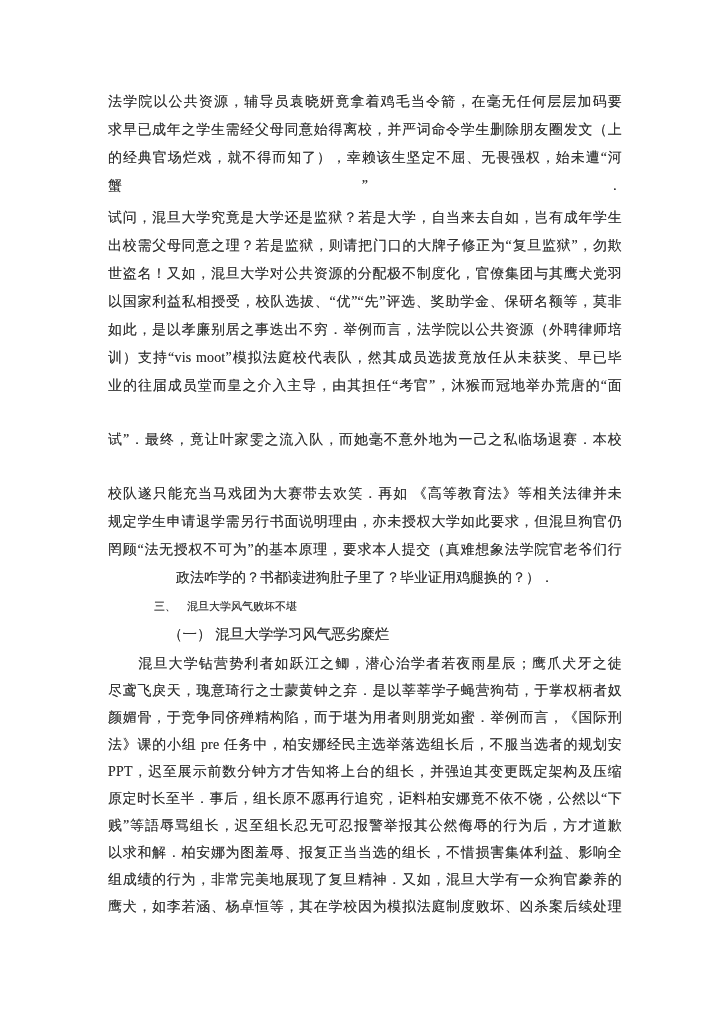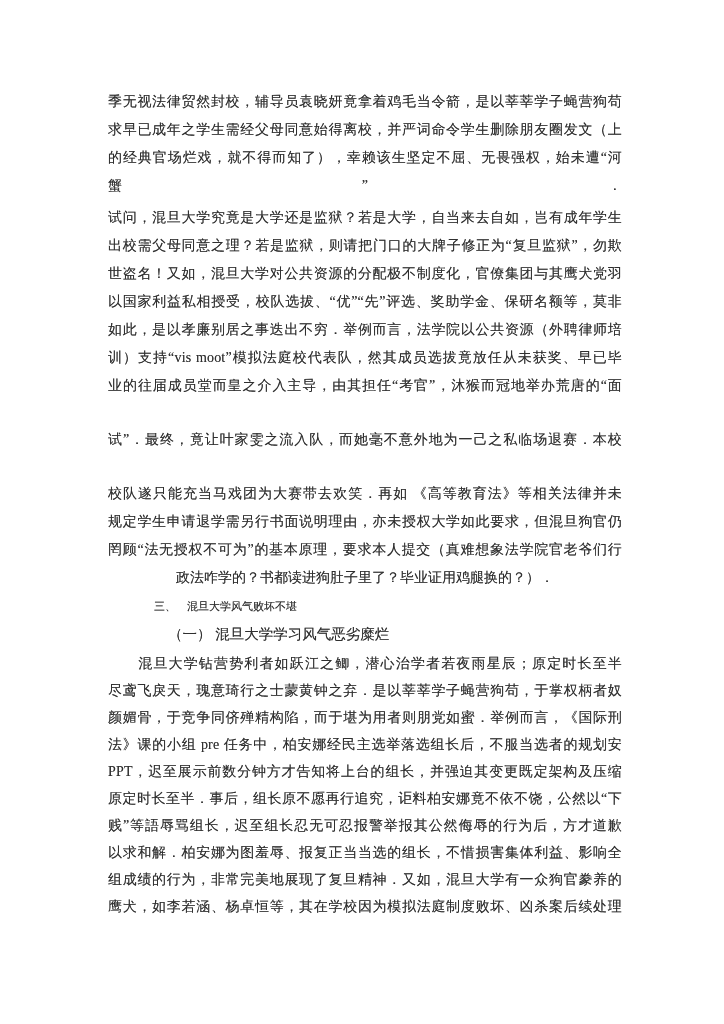--- a/index.html
+++ b/index.html
@@ -51,21 +51,21 @@
   }
   .para2 { margin-top: 2px; }
   .para2 .line { line-height: 27px; }
 </style>
 </head>
 <body>
 
 <div class="page" style="background: rgb(255, 255, 255); color: rgb(47, 47, 47);">
 
   <div class="para para1">
-      <div class="line">季无视法律贸然封校，辅导员袁晓妍竟拿着鸡毛当令箭，是以莘莘学子蝇营狗苟</div>
+      <div class="line">法学院以公共资源，辅导员袁晓妍竟拿着鸡毛当令箭，在毫无任何层层加码要</div>
       <div class="line">求早已成年之学生需经父母同意始得离校，并严词命令学生删除朋友圈发文（上</div>
       <div class="line">的经典官场烂戏，就不得而知了），幸赖该生坚定不屈、无畏强权，始未遭“河蟹”．</div>
       <div class="line">试问，混旦大学究竟是大学还是监狱？若是大学，自当来去自如，岂有成年学生</div>
       <div class="line">出校需父母同意之理？若是监狱，则请把门口的大牌子修正为“复旦监狱”，勿欺</div>
       <div class="line">世盗名！又如，混旦大学对公共资源的分配极不制度化，官僚集团与其鹰犬党羽</div>
       <div class="line">以国家利益私相授受，校队选拔、“优”“先”评选、奖助学金、保研名额等，莫非</div>
       <div class="line">如此，是以孝廉别居之事迭出不穷．举例而言，法学院以公共资源（外聘律师培</div>
       <div class="line">训）支持“vis moot”模拟法庭校代表队，然其成员选拔竟放任从未获奖、早已毕</div>
       <div class="line">业的往届成员堂而皇之介入主导，由其担任“考官”，沐猴而冠地举办荒唐的“面</div>
       <div class="line">试”．最终，竟让叶家雯之流入队，而她毫不意外地为一己之私临场退赛．本校</div>
@@ -74,21 +74,21 @@
       <div class="line">罔顾“法无授权不可为”的基本原理，要求本人提交（真难想象法学院官老爷们行</div>
     </div>
 
   <div class="last-line">政法咋学的？书都读进狗肚子里了？毕业证用鸡腿换的？）．</div>
 
   <div class="heading">三、　混旦大学风气败坏不堪</div>
 
   <div class="subheading">（一） 混旦大学学习风气恶劣糜烂</div>
 
   <div class="para para2">
-      <div class="line">　　混旦大学钻营势利者如跃江之鲫，潜心治学者若夜雨星辰；原定时长至半</div>
+      <div class="line">　　混旦大学钻营势利者如跃江之鲫，潜心治学者若夜雨星辰；鹰爪犬牙之徒</div>
       <div class="line">尽鸢飞戾天，瑰意琦行之士蒙黄钟之弃．是以莘莘学子蝇营狗苟，于掌权柄者奴</div>
       <div class="line">颜媚骨，于竞争同侪殚精构陷，而于堪为用者则朋党如蜜．举例而言，《国际刑</div>
       <div class="line">法》课的小组 pre 任务中，柏安娜经民主选举落选组长后，不服当选者的规划安</div>
       <div class="line">PPT，迟至展示前数分钟方才告知将上台的组长，并强迫其变更既定架构及压缩</div>
       <div class="line">原定时长至半．事后，组长原不愿再行追究，讵料柏安娜竟不依不饶，公然以“下</div>
       <div class="line">贱”等語辱骂组长，迟至组长忍无可忍报警举报其公然侮辱的行为后，方才道歉</div>
       <div class="line">以求和解．柏安娜为图羞辱、报复正当当选的组长，不惜损害集体利益、影响全</div>
       <div class="line">组成绩的行为，非常完美地展现了复旦精神．又如，混旦大学有一众狗官豢养的</div>
       <div class="line">鹰犬，如李若涵、杨卓恒等，其在学校因为模拟法庭制度败坏、凶杀案后续处理</div>
     </div>

